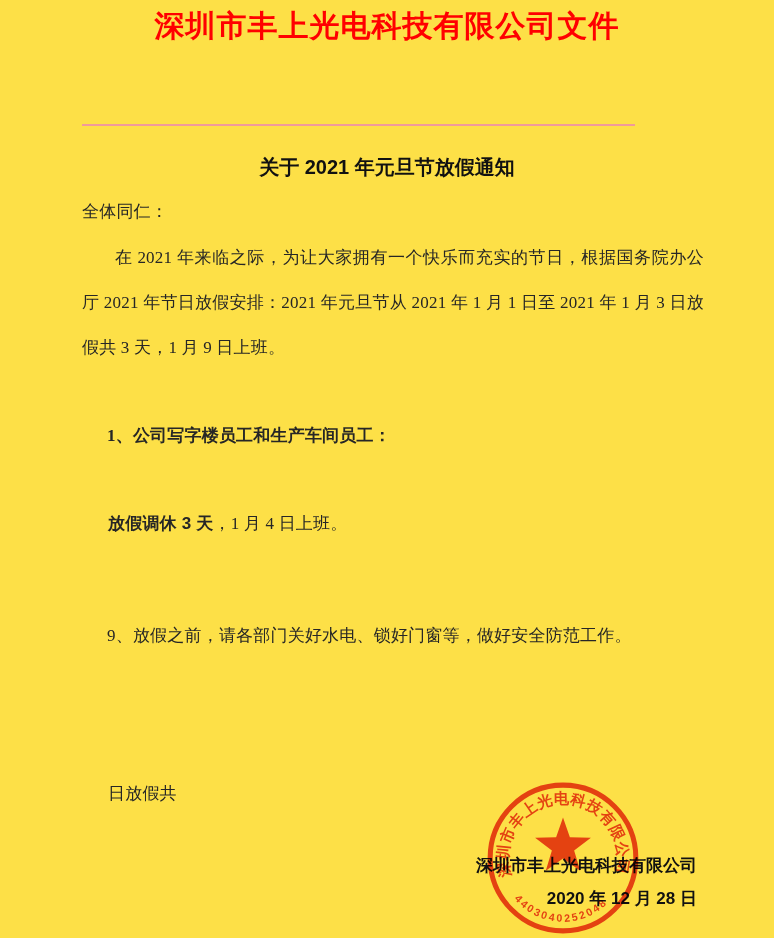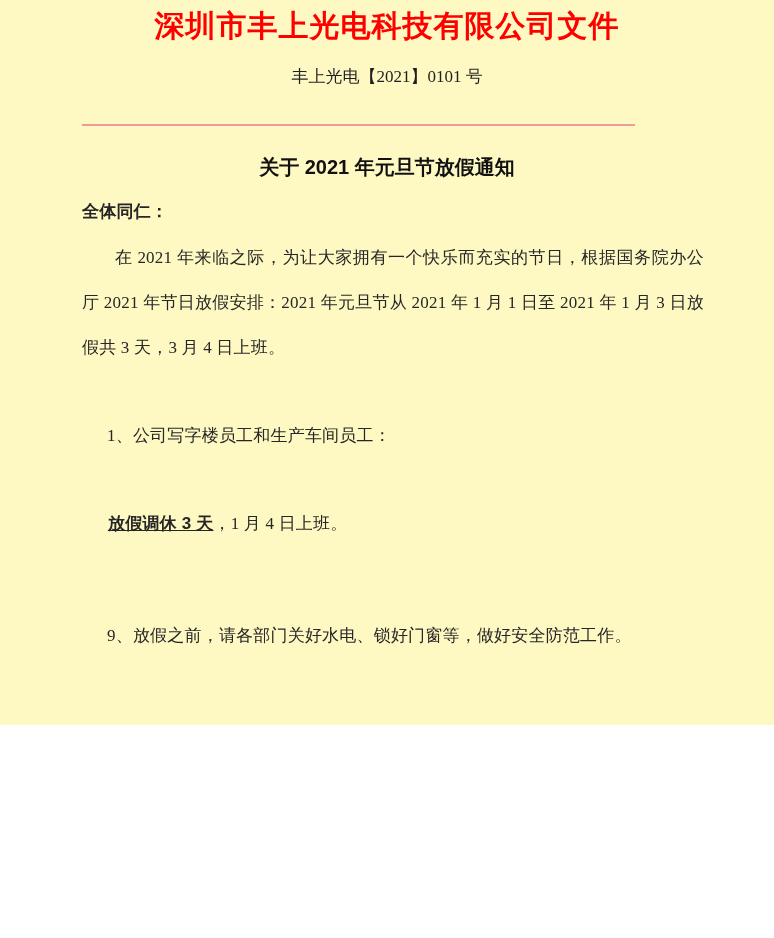--- a/index.html
+++ b/index.html
@@ -1,17 +1,17 @@
 <!DOCTYPE html>
 <html><head>
 <meta charset="utf-8">
 <style>
   html,body { margin:0; padding:0; background:#ffffff; }
   .page {
-    position:relative; width:774px; height:725px; background:#fef9c3;
+    position:relative; width:774px; height:938px; background:#fde047;
     font-family:"Liberation Serif", serif; color:#262626; overflow:hidden;
   }
   .header-title {
     position:absolute; top:6px; left:0; width:774px; text-align:center;
     font-family:"Liberation Sans", sans-serif; font-weight:bold;
     font-size:30px; line-height:40px; color:#ff0000; letter-spacing:1px;
   }
   .doc-number {
     position:absolute; top:64px; left:0; width:774px; text-align:center;
     font-size:17px; line-height:26px; color:#1f1f1f;
@@ -22,29 +22,29 @@
   }
   .notice-title {
     position:absolute; top:152px; left:0; width:774px; text-align:center;
     font-family:"Liberation Sans", sans-serif; font-weight:bold;
     font-size:20px; line-height:30px; color:#111111;
   }
   .blk {
     position:absolute; left:82px; width:622px; font-size:17px;
     line-height:45px; text-align:justify; letter-spacing:0.2px;
   }
-  .salutation { top:198px; line-height:28px; font-family:"Liberation Sans", sans-serif; font-weight:bold; }
+  .salutation { top:198px; line-height:28px; font-family:"Liberation Sans", sans-serif; font-weight:normal; }
   .para-intro { top:235px; text-indent:33px; }
   .para-decision { top:360px; text-indent:33px; }
   .lh40 { line-height:40px; }
   .lh39 { line-height:39px; }
-  .item-head { top:416px; text-indent:25px; }
+  .item-head { top:416px; text-indent:25px;font-weight:bold; }
   .item1-detail { top:458px; text-indent:55px; white-space:nowrap; }
   .item1-rule { top:504px; text-indent:26px; }
-  .bold-sans { font-family:"Liberation Sans", sans-serif; font-weight:bold;text-decoration:underline; }
+  .bold-sans { font-family:"Liberation Sans", sans-serif; font-weight:bold; }
   .item2 { top:540px; padding-left:53px; text-indent:-28px; width:569px; }
   .item3 { top:616px; text-indent:25px; }
   .item4 { top:655px; text-indent:25px; }
   .closing { top:780px; line-height:28px; text-indent:26px; }
   .sig-company {
     position:absolute; top:853px; right:77px; text-align:right;
     font-family:"Liberation Sans", sans-serif; font-weight:bold;
     font-size:17px; line-height:26px; color:#111111;
   }
   .sig-date {
@@ -67,29 +67,28 @@
     font-weight:bold; font-size:10.5px; letter-spacing:2.2px;
   }
 </style>
 </head>
 <body>
 
 <div class="page">
 
   <div class="header-title">深圳市丰上光电科技有限公司文件</div>
 
-  <div class="doc-number">丰上光电【2021】0101 号</div>
 
   <div class="red-rule"></div>
 
   <div class="notice-title">关于 2021 年元旦节放假通知</div>
 
   <div class="blk salutation">全体同仁：</div>
 
-  <div class="blk para-intro">在 2021 年来临之际，为让大家拥有一个快乐而充实的节日，根据国务院办公厅 2021 年节日放假安排：2021 年元旦节从 2021 年 1 月 1 日至 2021 年 1 月 3 日放假共 3 天，3 月 4 日上班。</div>
+  <div class="blk para-intro">在 2021 年来临之际，为让大家拥有一个快乐而充实的节日，根据国务院办公厅 2021 年节日放假安排：2021 年元旦节从 2021 年 1 月 1 日至 2021 年 1 月 3 日放假共 3 天，1 月 9 日上班。</div>
 
 
   <div class="blk lh40 item-head">1、公司写字楼员工和生产车间员工：</div>
 
 
   <div class="blk lh40 item1-rule">
     <span class="bold-sans">放假调休 3 天</span><span>，1 月 4 日上班。</span>
   </div>
 
 

